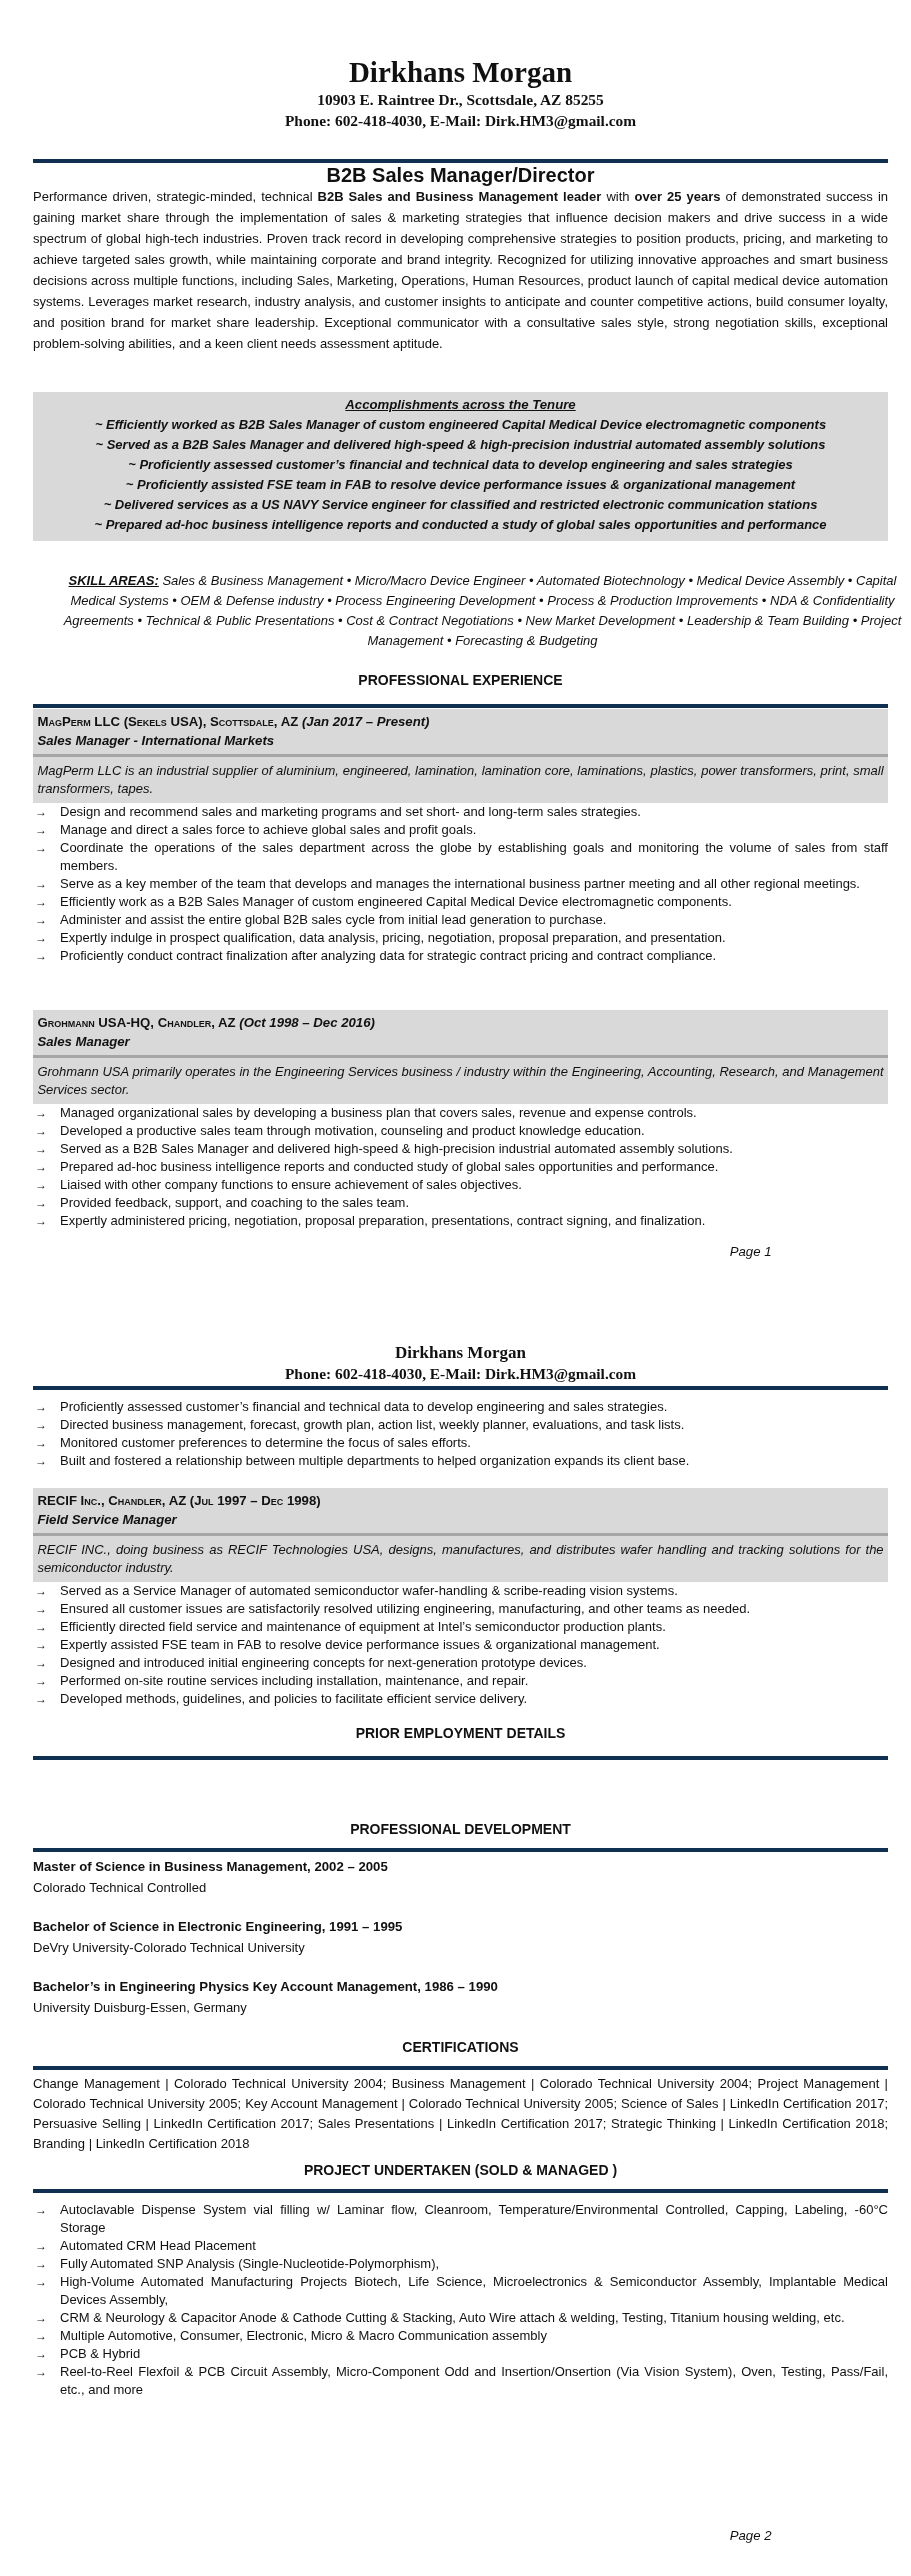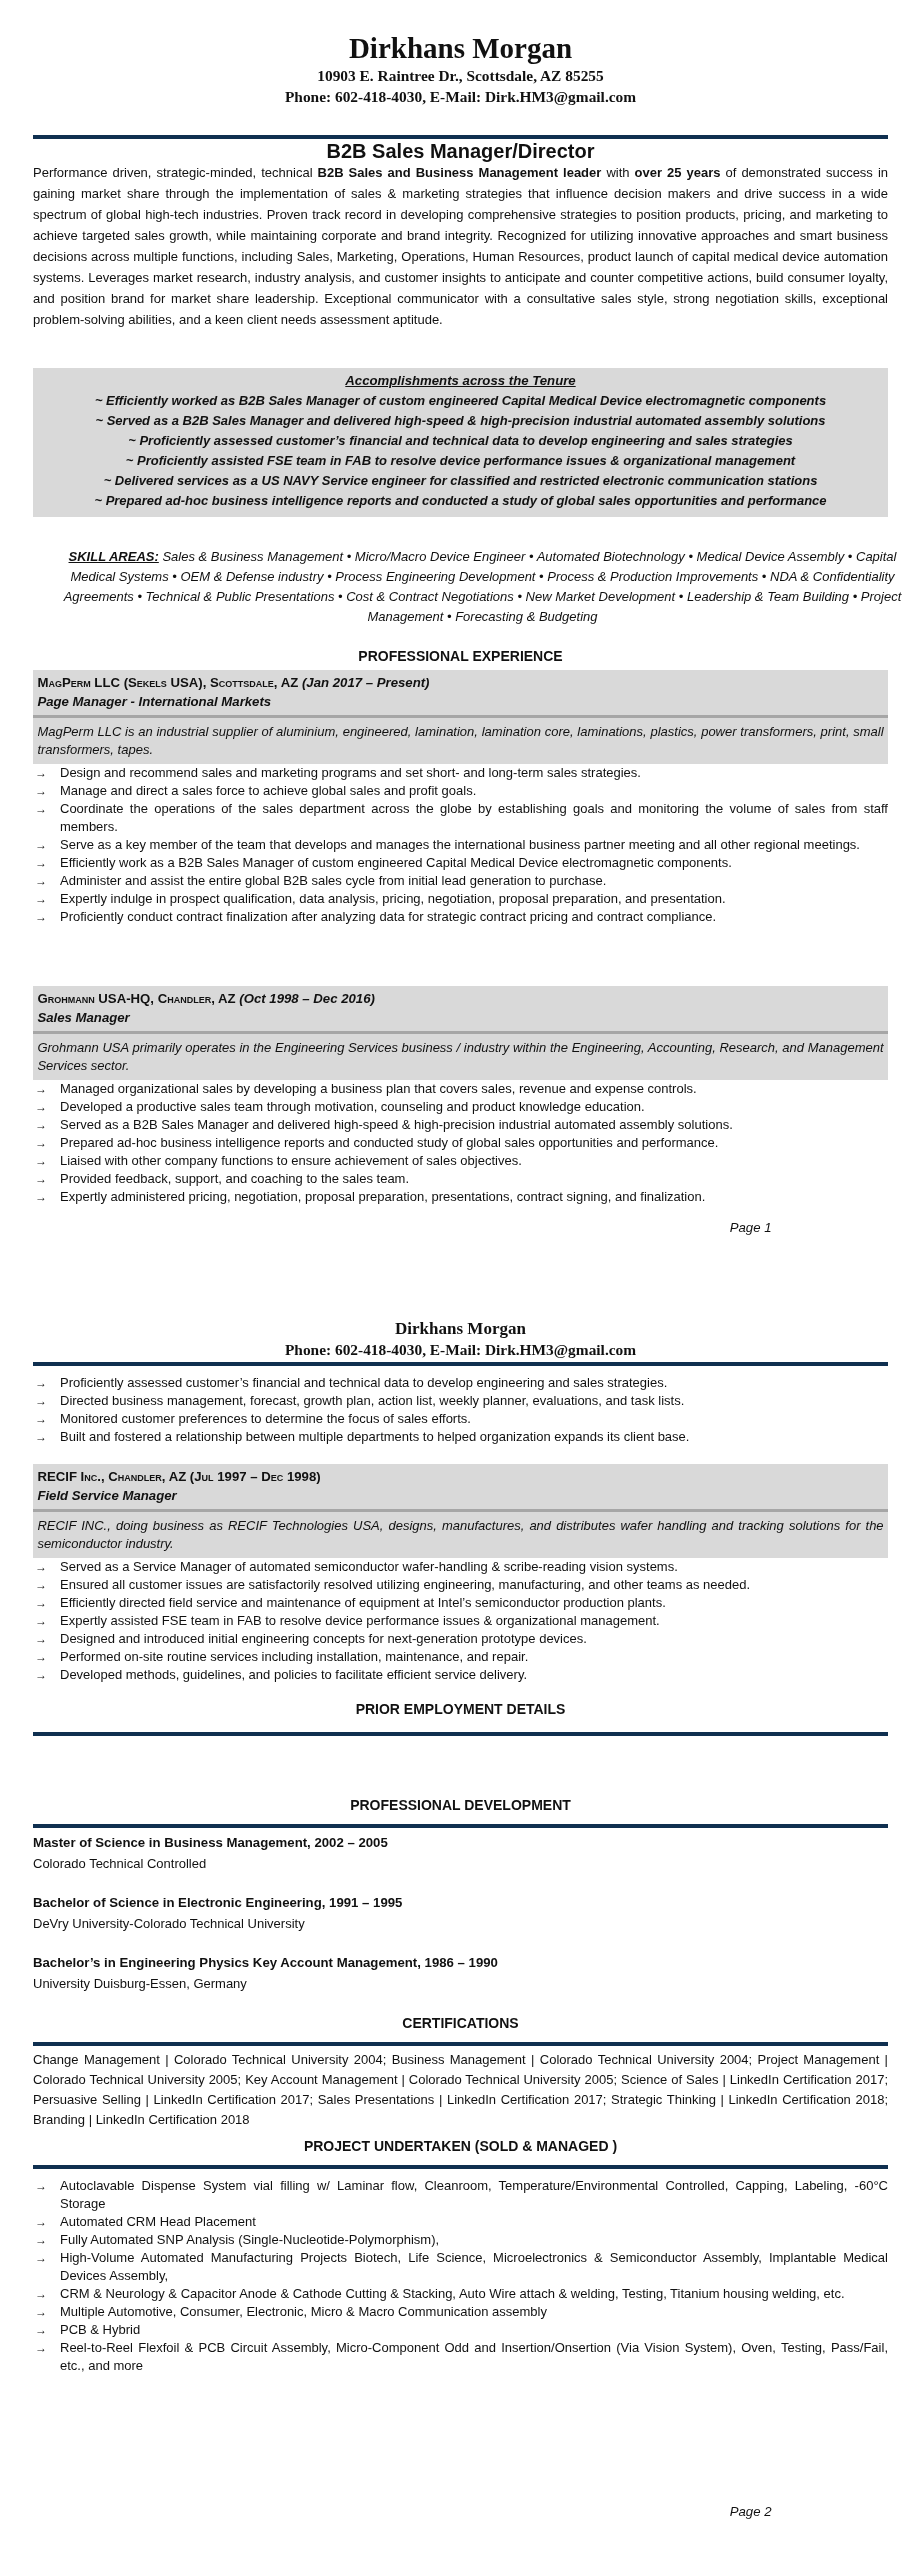--- a/index.html
+++ b/index.html
@@ -1,17 +1,17 @@
 <!DOCTYPE html>
 <html style="font-size:11.8px"><head>
 <meta charset="utf-8">
 <style>
   html, body { margin: 0; padding: 0; background: #ffffff; }
   body { width: 911px; height: 2576px; position: relative; color: #111; font-family: "Liberation Sans", sans-serif; }
-  .page { position: absolute; left: 0; width: 795px; }
+  .page { position: absolute; left: 0; width: 795px; margin-top: 24px; }
   #page1 { top: 0; height: 1289px; }
   #page2 { top: 1289px; height: 1287px; }
   .content { position: absolute; left: 33px; width: 855px; }
 
   .name-big { font-family: "Liberation Serif", serif; font-weight: bold; font-size: 29px; text-align: center; line-height: 35px; margin: 0; }
   .contact { font-family: "Liberation Serif", serif; font-weight: bold; font-size: 15.4px; text-align: center; line-height: 20.6px; }
   .name-small { font-family: "Liberation Serif", serif; font-weight: bold; font-size: 17px; text-align: center; line-height: 22px; }
   .rule { height: 3.7px; background: #0f3050; }
   .role-title { font-weight: bold; font-size: 20px; text-align: center; line-height: 22px; }
   .summary { font-size: 13px; line-height: 21px; text-align: justify; }
@@ -68,24 +68,24 @@
     <div class="acc-item">~ Proficiently assisted FSE team in FAB to resolve device performance issues &amp; organizational management</div>
     <div class="acc-item">~ Delivered services as a US NAVY Service engineer for classified and restricted electronic communication stations</div>
     <div class="acc-item">~ Prepared ad-hoc business intelligence reports and conducted a study of global sales opportunities and performance</div>
   </div>
 
   <div class="content skills" style="top:547px; left:33px;"><span class="skl-label">SKILL AREAS:</span><span> Sales &amp; Business Management • Micro/Macro Device Engineer • Automated Biotechnology • Medical Device Assembly • Capital Medical Systems • OEM &amp; Defense industry • Process Engineering Development • Process &amp; Production Improvements • NDA &amp; Confidentiality Agreements • Technical &amp; Public Presentations • Cost &amp; Contract Negotiations • New Market Development • Leadership &amp; Team Building • Project Management • Forecasting &amp; Budgeting</span></div>
 
   <div class="content section-head" style="top:647px;">PROFESSIONAL EXPERIENCE</div>
   <div class="content rule" style="top:680px;"></div>
 
-  <div class="content" style="top:670px;">
+  <div class="content" style="top:685px;">
     <div class="job-box">
       <div class="job-company"><span>MagPerm LLC (Sekels USA), Scottsdale, AZ</span><span class="dates"> (Jan 2017 – Present)</span></div>
-      <div class="job-title">Page Manager - International Markets</div>
+      <div class="job-title">Sales Manager - International Markets</div>
       <div class="job-sep"></div>
       <div class="job-desc">MagPerm LLC is an industrial supplier of aluminium, engineered, lamination, lamination core, laminations, plastics, power transformers, print, small transformers, tapes.</div>
     </div>
     <ul class="arrows">
       <li><span class="arrow">→</span><span>Design and recommend sales and marketing programs and set short- and long-term sales strategies.</span></li>
       <li><span class="arrow">→</span><span>Manage and direct a sales force to achieve global sales and profit goals.</span></li>
       <li><span class="arrow">→</span><span>Coordinate the operations of the sales department across the globe by establishing goals and monitoring the volume of sales from staff members.</span></li>
       <li><span class="arrow">→</span><span>Serve as a key member of the team that develops and manages the international business partner meeting and all other regional meetings.</span></li>
       <li><span class="arrow">→</span><span>Efficiently work as a B2B Sales Manager of custom engineered Capital Medical Device electromagnetic components.</span></li>
       <li><span class="arrow">→</span><span>Administer and assist the entire global B2B sales cycle from initial lead generation to purchase.</span></li>

